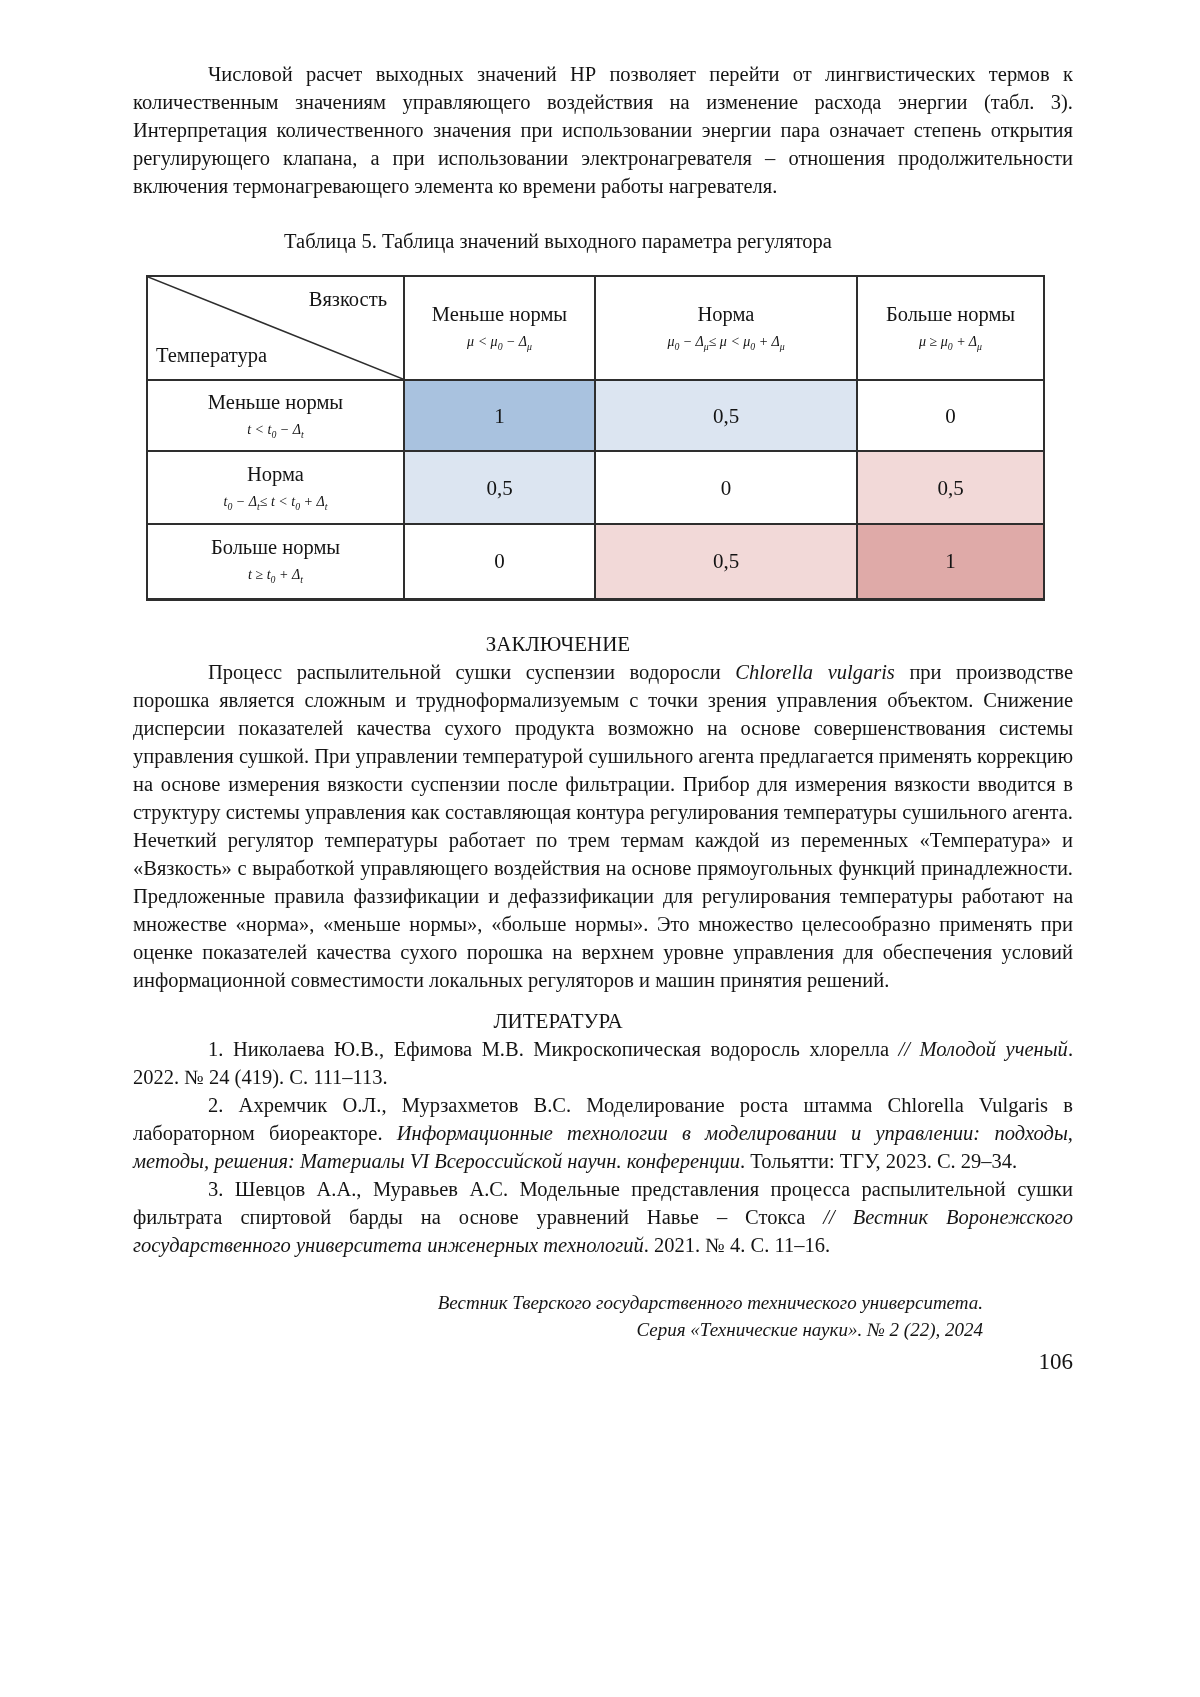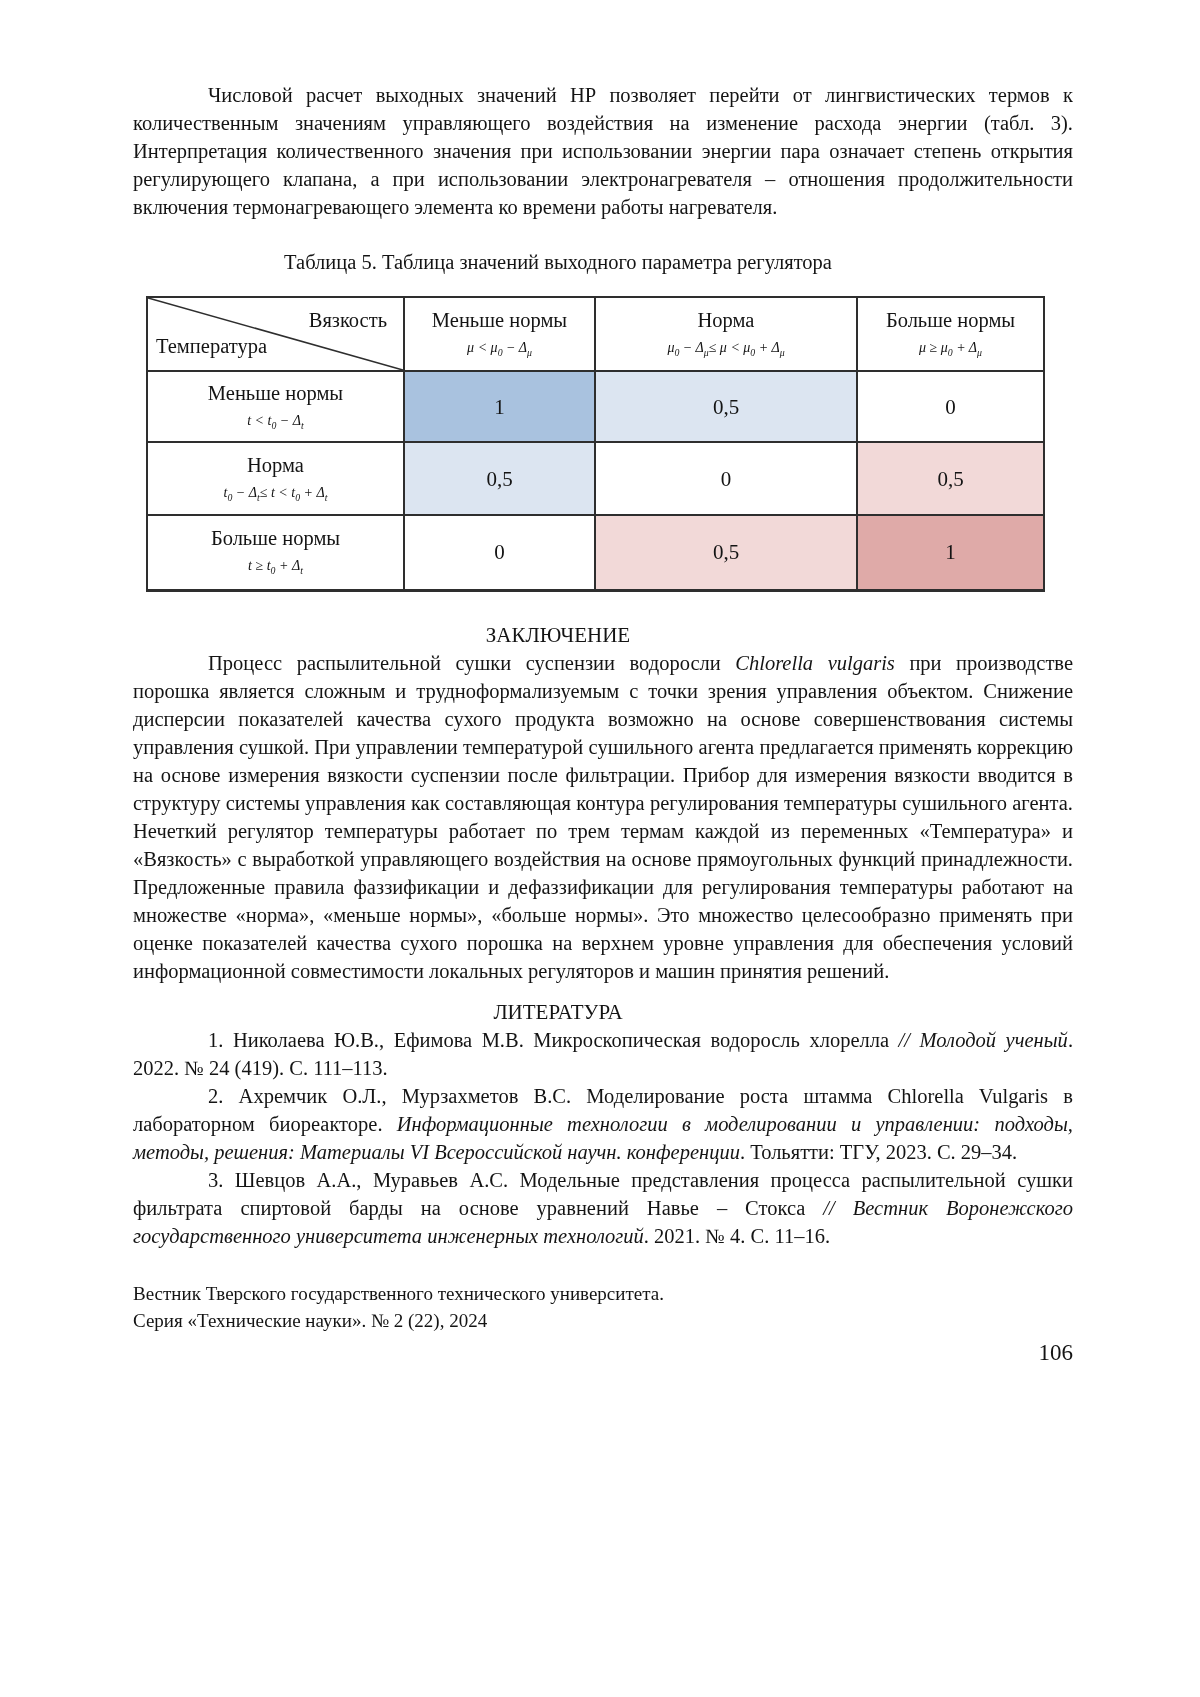--- a/index.html
+++ b/index.html
@@ -7,21 +7,21 @@
   body {
     width: 1200px; height: 1697px;
     background: #ffffff;
     color: #141414;
     font-family: "Liberation Serif", "DejaVu Serif", serif;
     overflow: hidden;
   }
   .content {
     margin-left: 133px;
     width: 940px;
-    padding-top: 81px;
+    padding-top: 60px;
     font-size: 20.5px;
     line-height: 28px;
     text-align: justify;
   }
   p { margin: 0; }
   .indent { text-indent: 75px; }
 
   .caption {
     width: 850px;
     text-align: center;
@@ -40,21 +40,21 @@
     border: 2px solid #2e2e2e;
     padding: 0 6px;
     font-weight: normal;
     text-align: center;
     vertical-align: middle;
   }
   col.c0 { width: 257px; }
   col.c1 { width: 191px; }
   col.c2 { width: 262px; }
   col.c3 { width: 187px; }
-  thead tr { height: 74px; }
+  thead tr { height: 104px; }
   thead th { border-bottom-width: 3px; }
   tbody tr.r0 { height: 71px; }
   tbody tr.r1 { height: 73px; }
   tbody tr.r2 { height: 75px; }
 
   .corner {
     position: relative;
     padding: 0 !important;
   }
   .corner svg { position: absolute; inset: 0; width: 100%; height: 100%; display: block; }
@@ -74,21 +74,22 @@
     text-align: center;
     font-size: 21px;
     line-height: 28px;
     font-weight: normal;
     margin: 29px 0 0 0;
   }
   h2.lit { margin-top: 13px; }
 
   .footer {
     width: 850px;
-    text-align: left;
+    text-align: right;
+    font-style: italic;
     font-size: 19px;
     line-height: 27px;
     margin-top: 30px;
   }
   .page-number {
     font-size: 23px;
     margin: 5px 0 0 12px;
     text-align: right;
   }
 </style>

